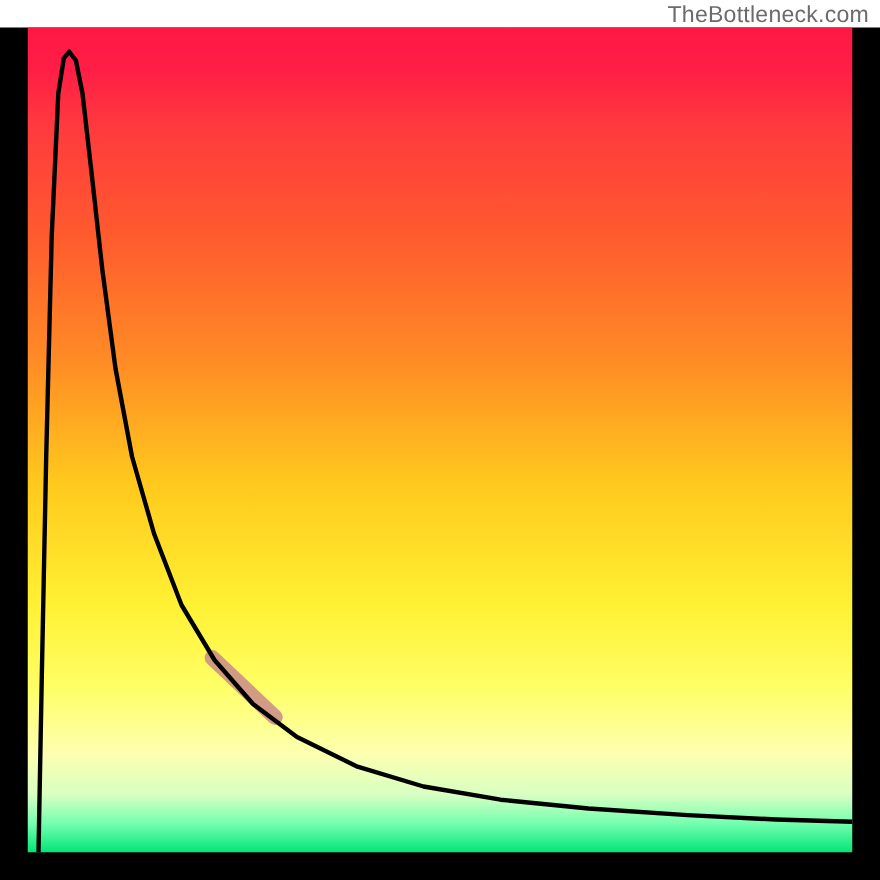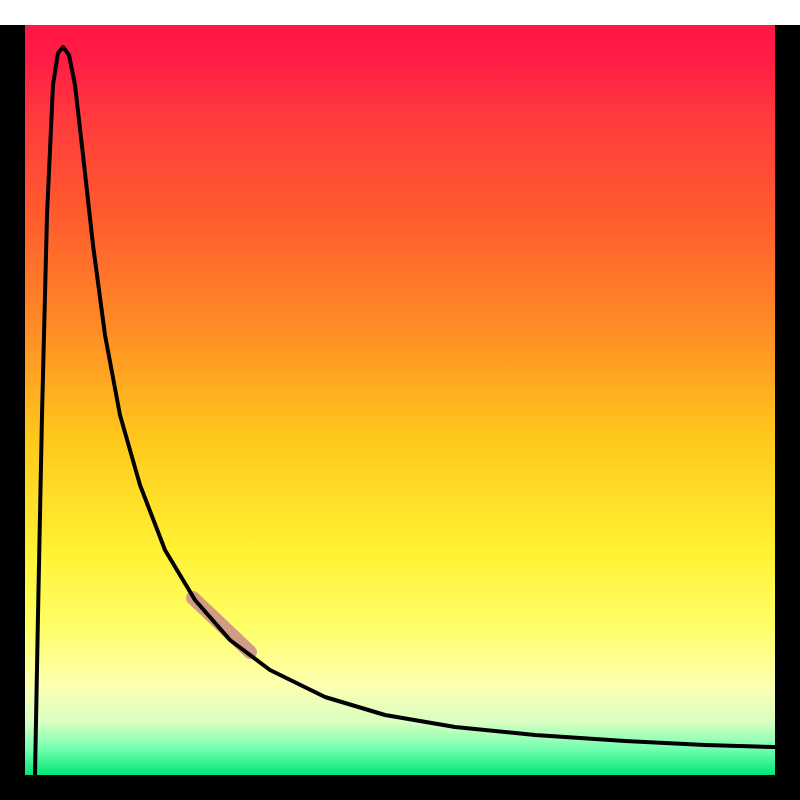--- a/index.html
+++ b/index.html
@@ -69,20 +69,21 @@
     left: 0;
     top: 0;
     width: 100%;
     height: 100%;
   }
 </style>
 </head>
 <body>
 
 <div class="stage">
+  <div class="watermark">TheBottleneck.com</div>
 
   <div class="frame">
     <div class="plot-area">
       <div class="gradient"></div>
       <svg class="curve" viewBox="0 0 750 750" preserveAspectRatio="none">
         <line id="highlight-seg" stroke-linecap="round" x1="168" y1="573" x2="225" y2="627" stroke="#c98a8a" stroke-width="14" stroke-opacity="0.85"></line>
         <polyline id="main-curve" fill="none" stroke-linejoin="round" stroke-linecap="round" points="10,750 13,590 17,390 22,190 28,60 33,28 38,22 44,30 50,60 58,130 68,220 80,310 95,390 115,460 140,525 170,575 205,615 245,645 300,672 360,690 430,702 510,710 600,716 680,720 750,722" stroke="#000000" stroke-width="4"></polyline>
       </svg>
     </div>
   </div>

